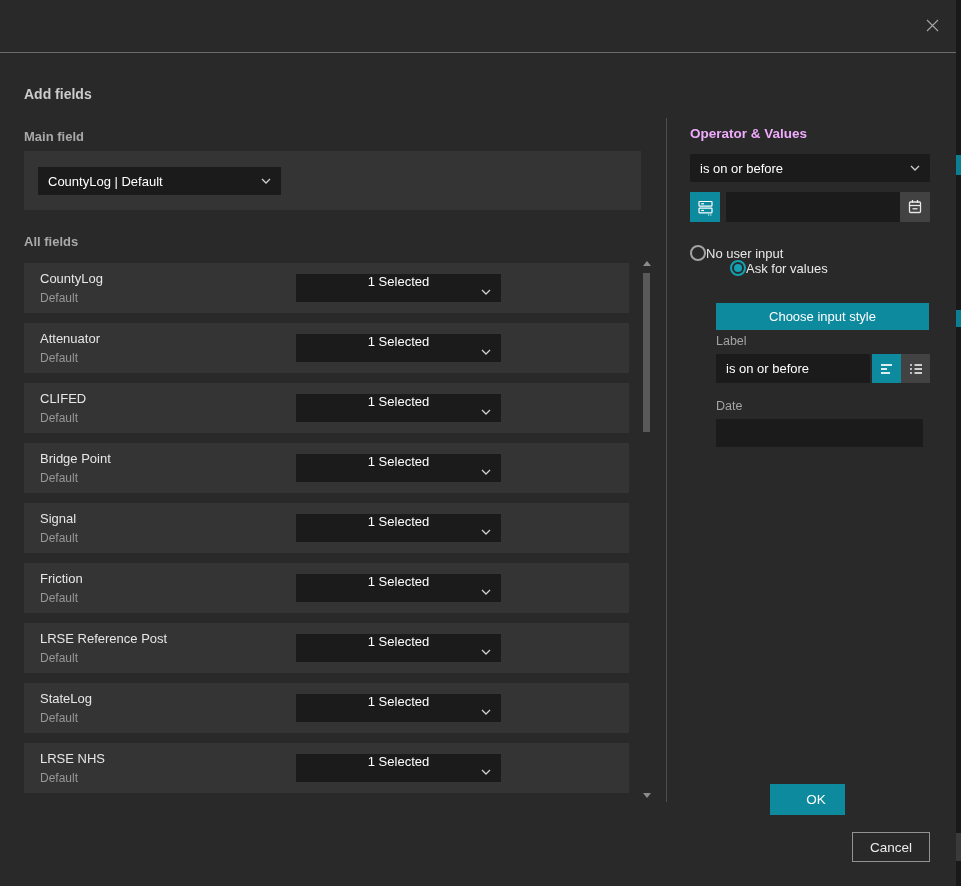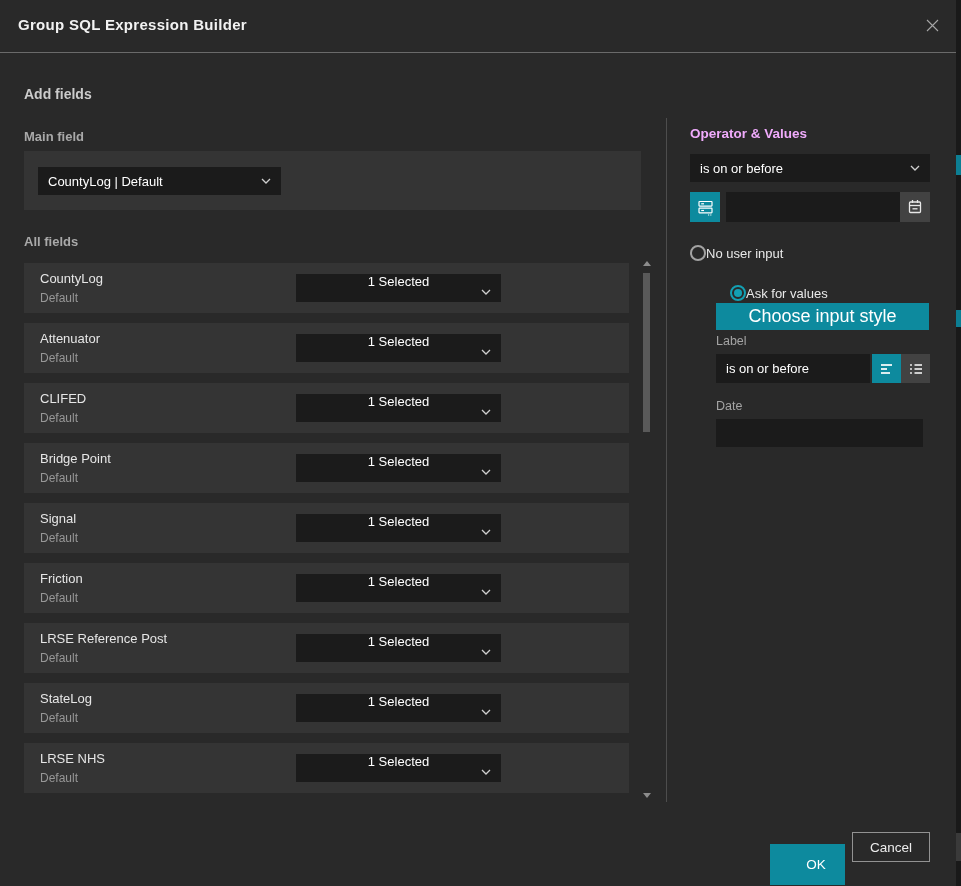--- a/index.html
+++ b/index.html
@@ -55,60 +55,59 @@
   .op-dd { position:absolute; left:690px; top:154px; width:240px; }
   .iconbtn { display:flex; align-items:center; justify-content:center; border:none; cursor:pointer; }
   .val-btn   { position:absolute; left:690px; top:192px; width:30px; height:30px; }
   .val-input { position:absolute; left:726px; top:192px; width:174px; height:30px;
                background:#1b1b1b; border:none; color:#fff; font-size:13px; padding:0 9px; }
   .cal-btn   { position:absolute; left:900px; top:192px; width:30px; height:30px; background:#424242; }
 
   .radio-row { position:absolute; left:690px; display:flex; align-items:center; 
                color:#e9e9e9; font-size:13px; cursor:pointer; }
   .radio-row.r1 { top:245px; }
-  .radio-row.r2 { top:285px;padding-left:40px; }
+  .radio-row.r2 { top:260px;padding-left:40px; }
   .radio-off { width:16px; height:16px; border-radius:50%; border:2px solid #a3a3a3; flex:none; }
   .radio-on  { width:16px; height:16px; border-radius:50%; border:2px solid #13a0b3; flex:none;
                display:flex; align-items:center; justify-content:center; }
   .radio-on .dot { width:8px; height:8px; border-radius:50%; background:#13a0b3; }
 
   .choose-btn { position:absolute; left:716px; top:303px; width:213px; height:27px;
-                background:#0d8a9e; border:none; color:#ffffff; font-size:18px; cursor:pointer; }
+                background:#0d8a9e; border:none; color:#ffffff; font-size:13px; cursor:pointer; }
 
   .cap-label { position:absolute; left:716px; top:334px; font-size:12.5px; color:#a4a4a4; }
   .cap-hint  { position:absolute; left:716px; top:399px; font-size:12.5px; color:#a4a4a4; }
   .label-input { position:absolute; left:716px; top:354px; width:154px; height:29px;
                  background:#1b1b1b; border:none; color:#fff; font-size:13px; padding:0 10px; }
   .align-btn { position:absolute; left:872px; top:354px; width:29px; height:29px; }
   .list-btn  { position:absolute; left:901px; top:354px; width:29px; height:29px; background:#424242; }
   .hint-input { position:absolute; left:716px; top:419px; width:207px; height:28px;
                 background:#1b1b1b; border:none; color:#fff; font-size:13px; padding:0 10px; }
 
   .teal { background:#0d8a9e; }
 
   
-  .ok-btn { position:absolute; left:770px; top:844px; width:75px; height:41px; background:#0d8a9e;
+  .ok-btn { position:absolute; left:770px; top:784px; width:75px; height:31px; background:#0d8a9e;
             border:none; color:#ffffff; font-size:13.5px; cursor:pointer;padding-left:17px; }
   .cancel-btn { position:absolute; left:852px; top:832px; width:78px; height:30px; background:transparent;
                 border:1px solid #929292; color:#ececec; font-size:13.5px; cursor:pointer; }
 
   
   .sliver { position:absolute; right:0; top:0; width:5px; height:886px; background:#191919; }
   .sliver .frag { position:absolute; right:0; width:5px; }
   .frag-t1 { top:155px; height:20px; background:#0c7e93; }
   .frag-t2 { top:310px; height:17px; background:#0c7e93; }
   .frag-g1 { top:833px; height:28px; background:#3a3a3a; }
 </style>
 </head>
 <body>
 
 <div class="dialog">
 
   <div class="titlebar">
-    <div class="title">Group SQL Expression Builder</div>
     <div class="close">
       <svg width="15" height="15" viewBox="0 0 15 15">
         <path d="M2 2 L13 13 M13 2 L2 13" stroke="#a6a6a6" stroke-width="1.1" fill="none"></path>
       </svg>
     </div>
   </div>
 
   <div class="heading-add">Add fields</div>
   <div class="heading-main">Main field</div>
 

